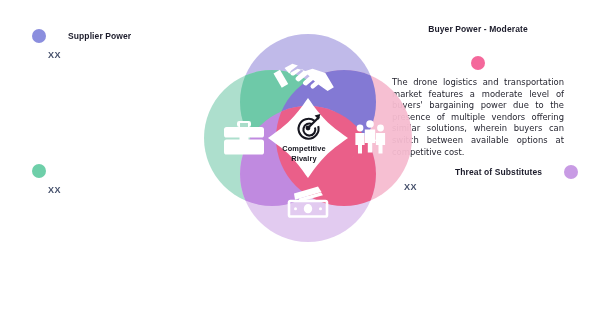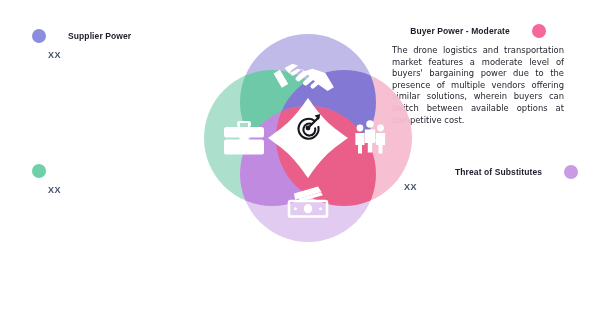--- a/index.html
+++ b/index.html
@@ -25,21 +25,21 @@
     letter-spacing:.4px;margin-top:7px;
   }
 
   #lbl-supplier{left:32px;top:29px;}
   #lbl-supplier .xx{margin-left:16px;}
 
   #lbl-newentrants{left:32px;top:164px;}
   #lbl-newentrants .xx{margin-left:16px;}
 
   #lbl-buyer{left:392px;top:24px;width:172px;}
-  #lbl-buyer .label-row{justify-content:center;}
+  #lbl-buyer .label-row{justify-content:center;flex-direction:column;}
   #lbl-buyer .para{
     margin-top:7px;
     font-size:8.4px;line-height:11.6px;color:#24242f;
     text-align:justify;text-justify:inter-word;
     font-family:"DejaVu Sans", sans-serif;
   }
 
   #lbl-substitutes{left:455px;top:165px;}
   #lbl-substitutes .label-row{justify-content:space-between;}
 
@@ -180,15 +180,19 @@
         <g fill="none" stroke="#16161f" stroke-width="2.1">
           <path d="M6.6 -7.2 a10 10 0 1 0 3.6 5.3"></path>
           <path d="M4.4 -3.6 a6 6 0 1 0 2.6 3.1"></path>
         </g>
         <circle cx="0" cy="0" r="2.4" fill="#16161f"></circle>
         <path d="M0 0 L10.6 -10.6" stroke="#16161f" stroke-width="2.1" stroke-linecap="round"></path>
         <path d="M6.6 -12.4 l5.8 -1.6 l-1.6 5.8 z" fill="#16161f"></path>
       </g>
     </svg>
 
+    <div class="center-label">
+      <div>Competitive</div>
+      <div>Rivalry</div>
+    </div>
   </div>
 
 </div>
 
 </body></html>

